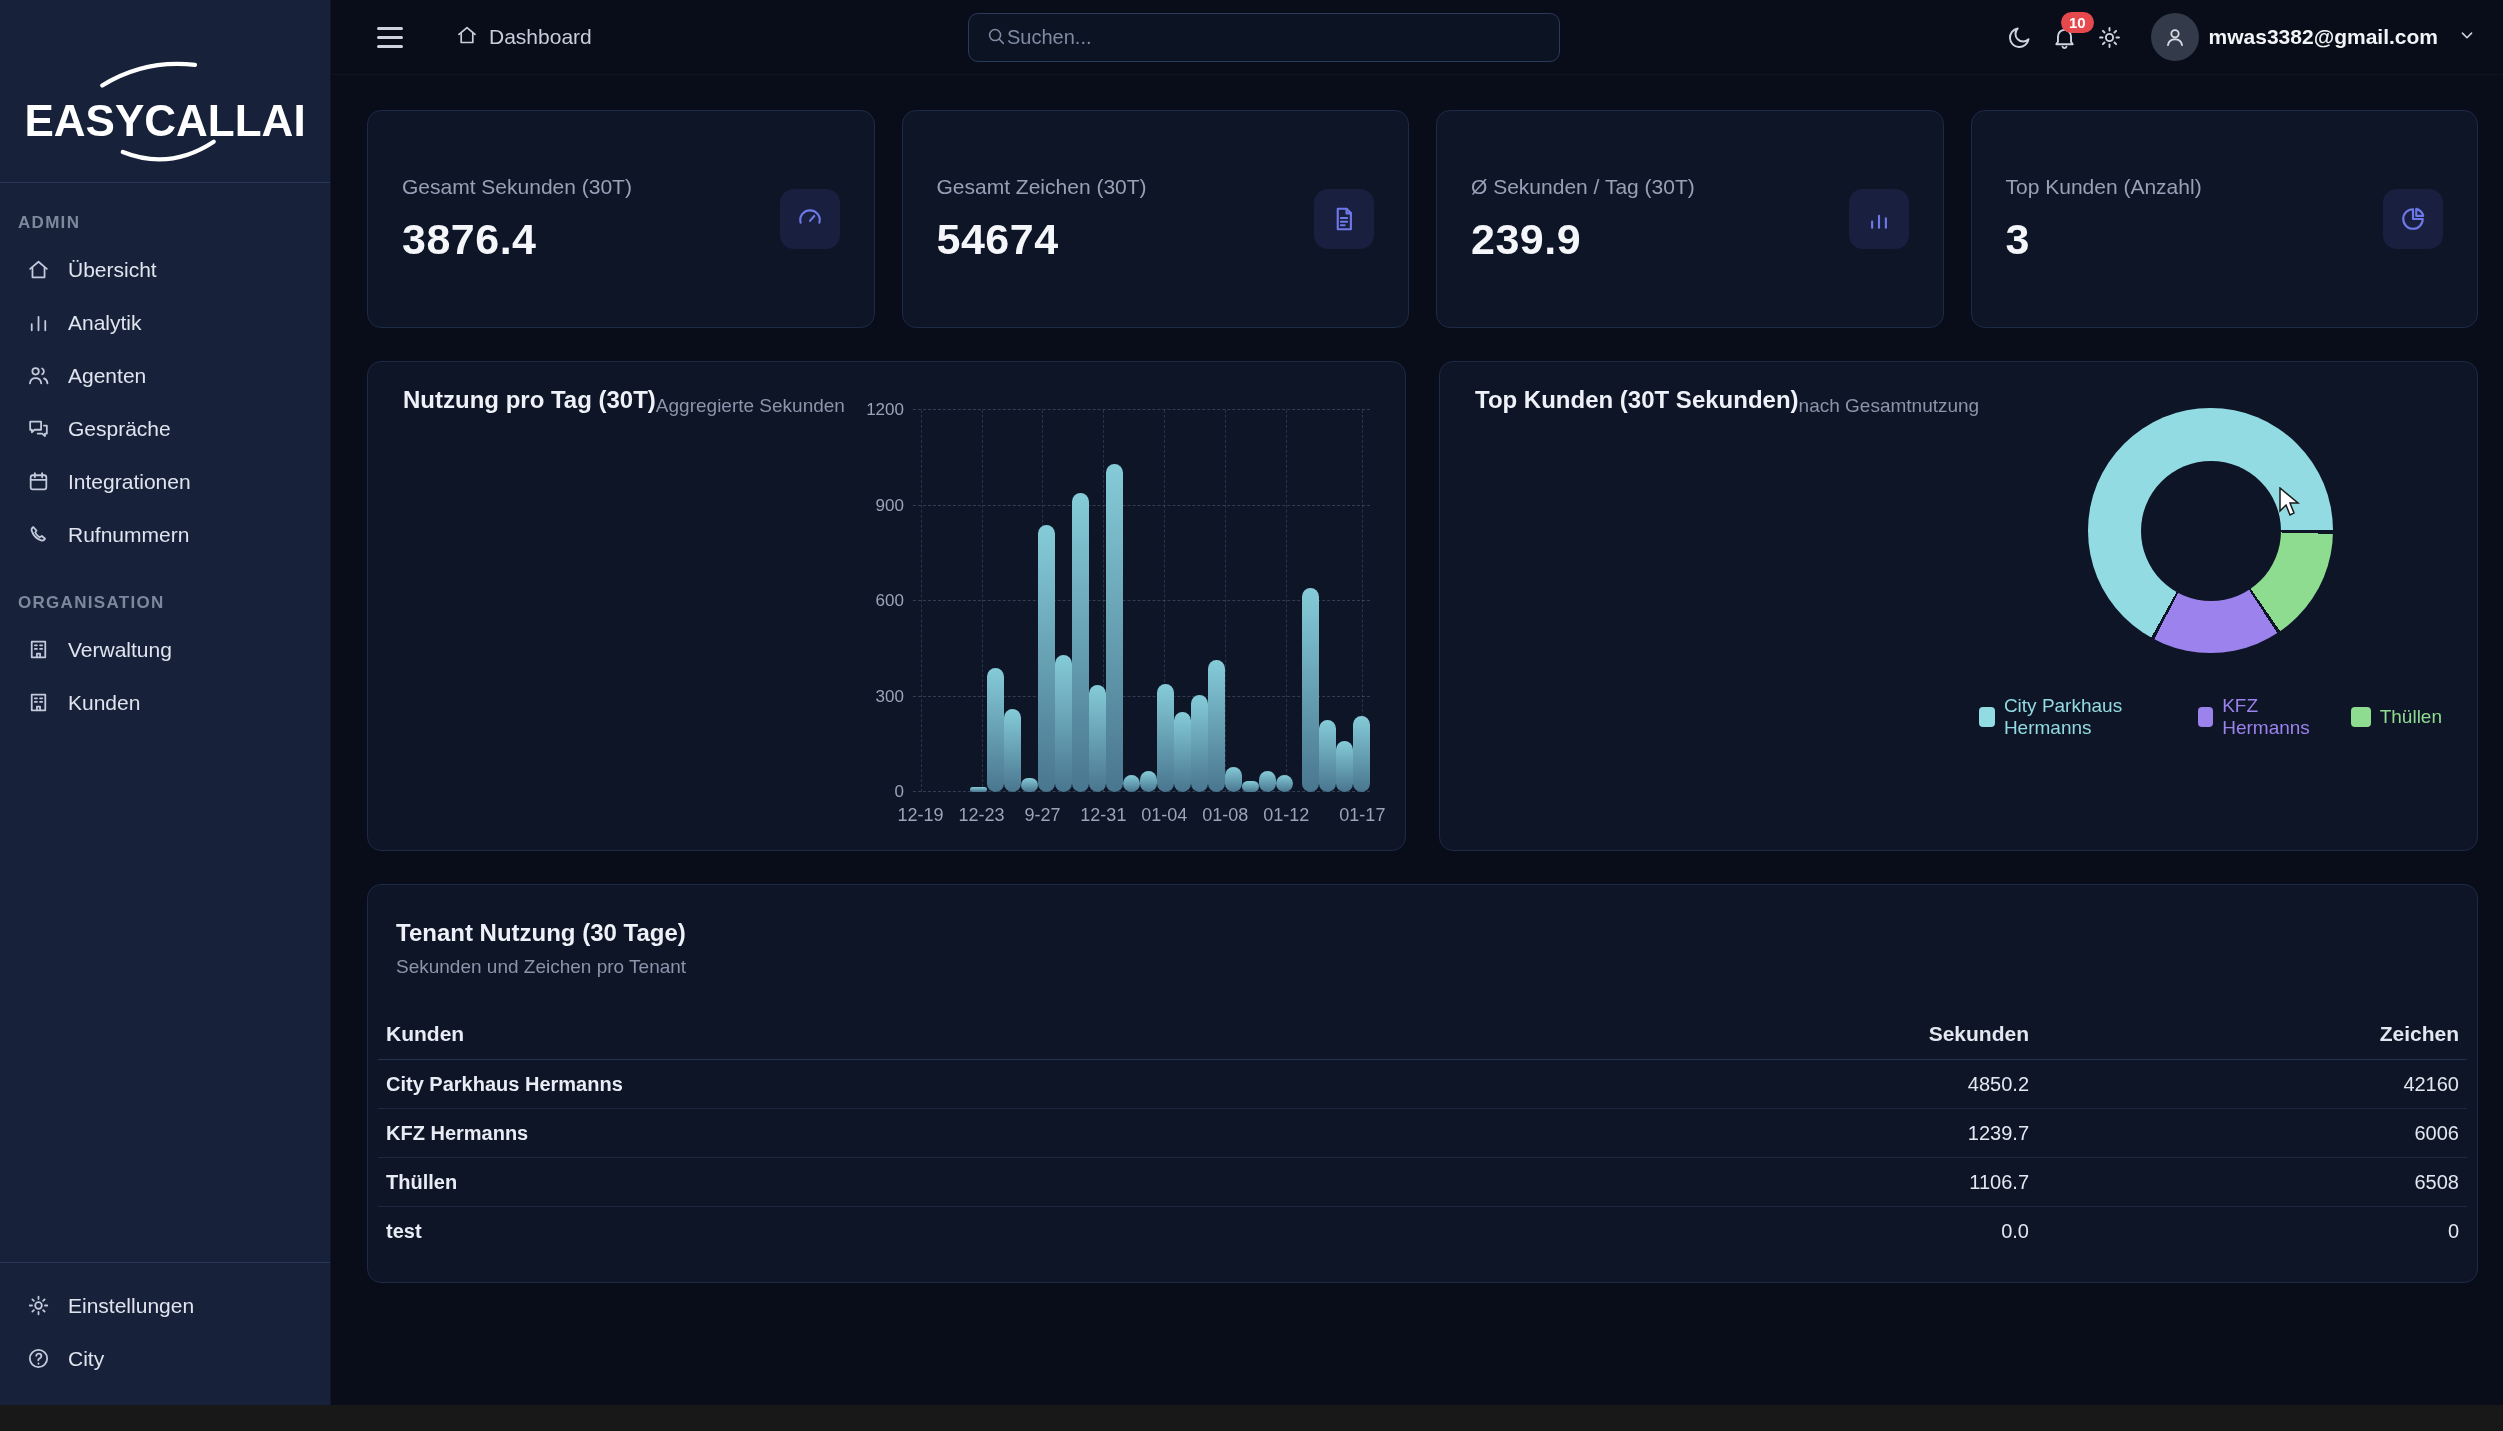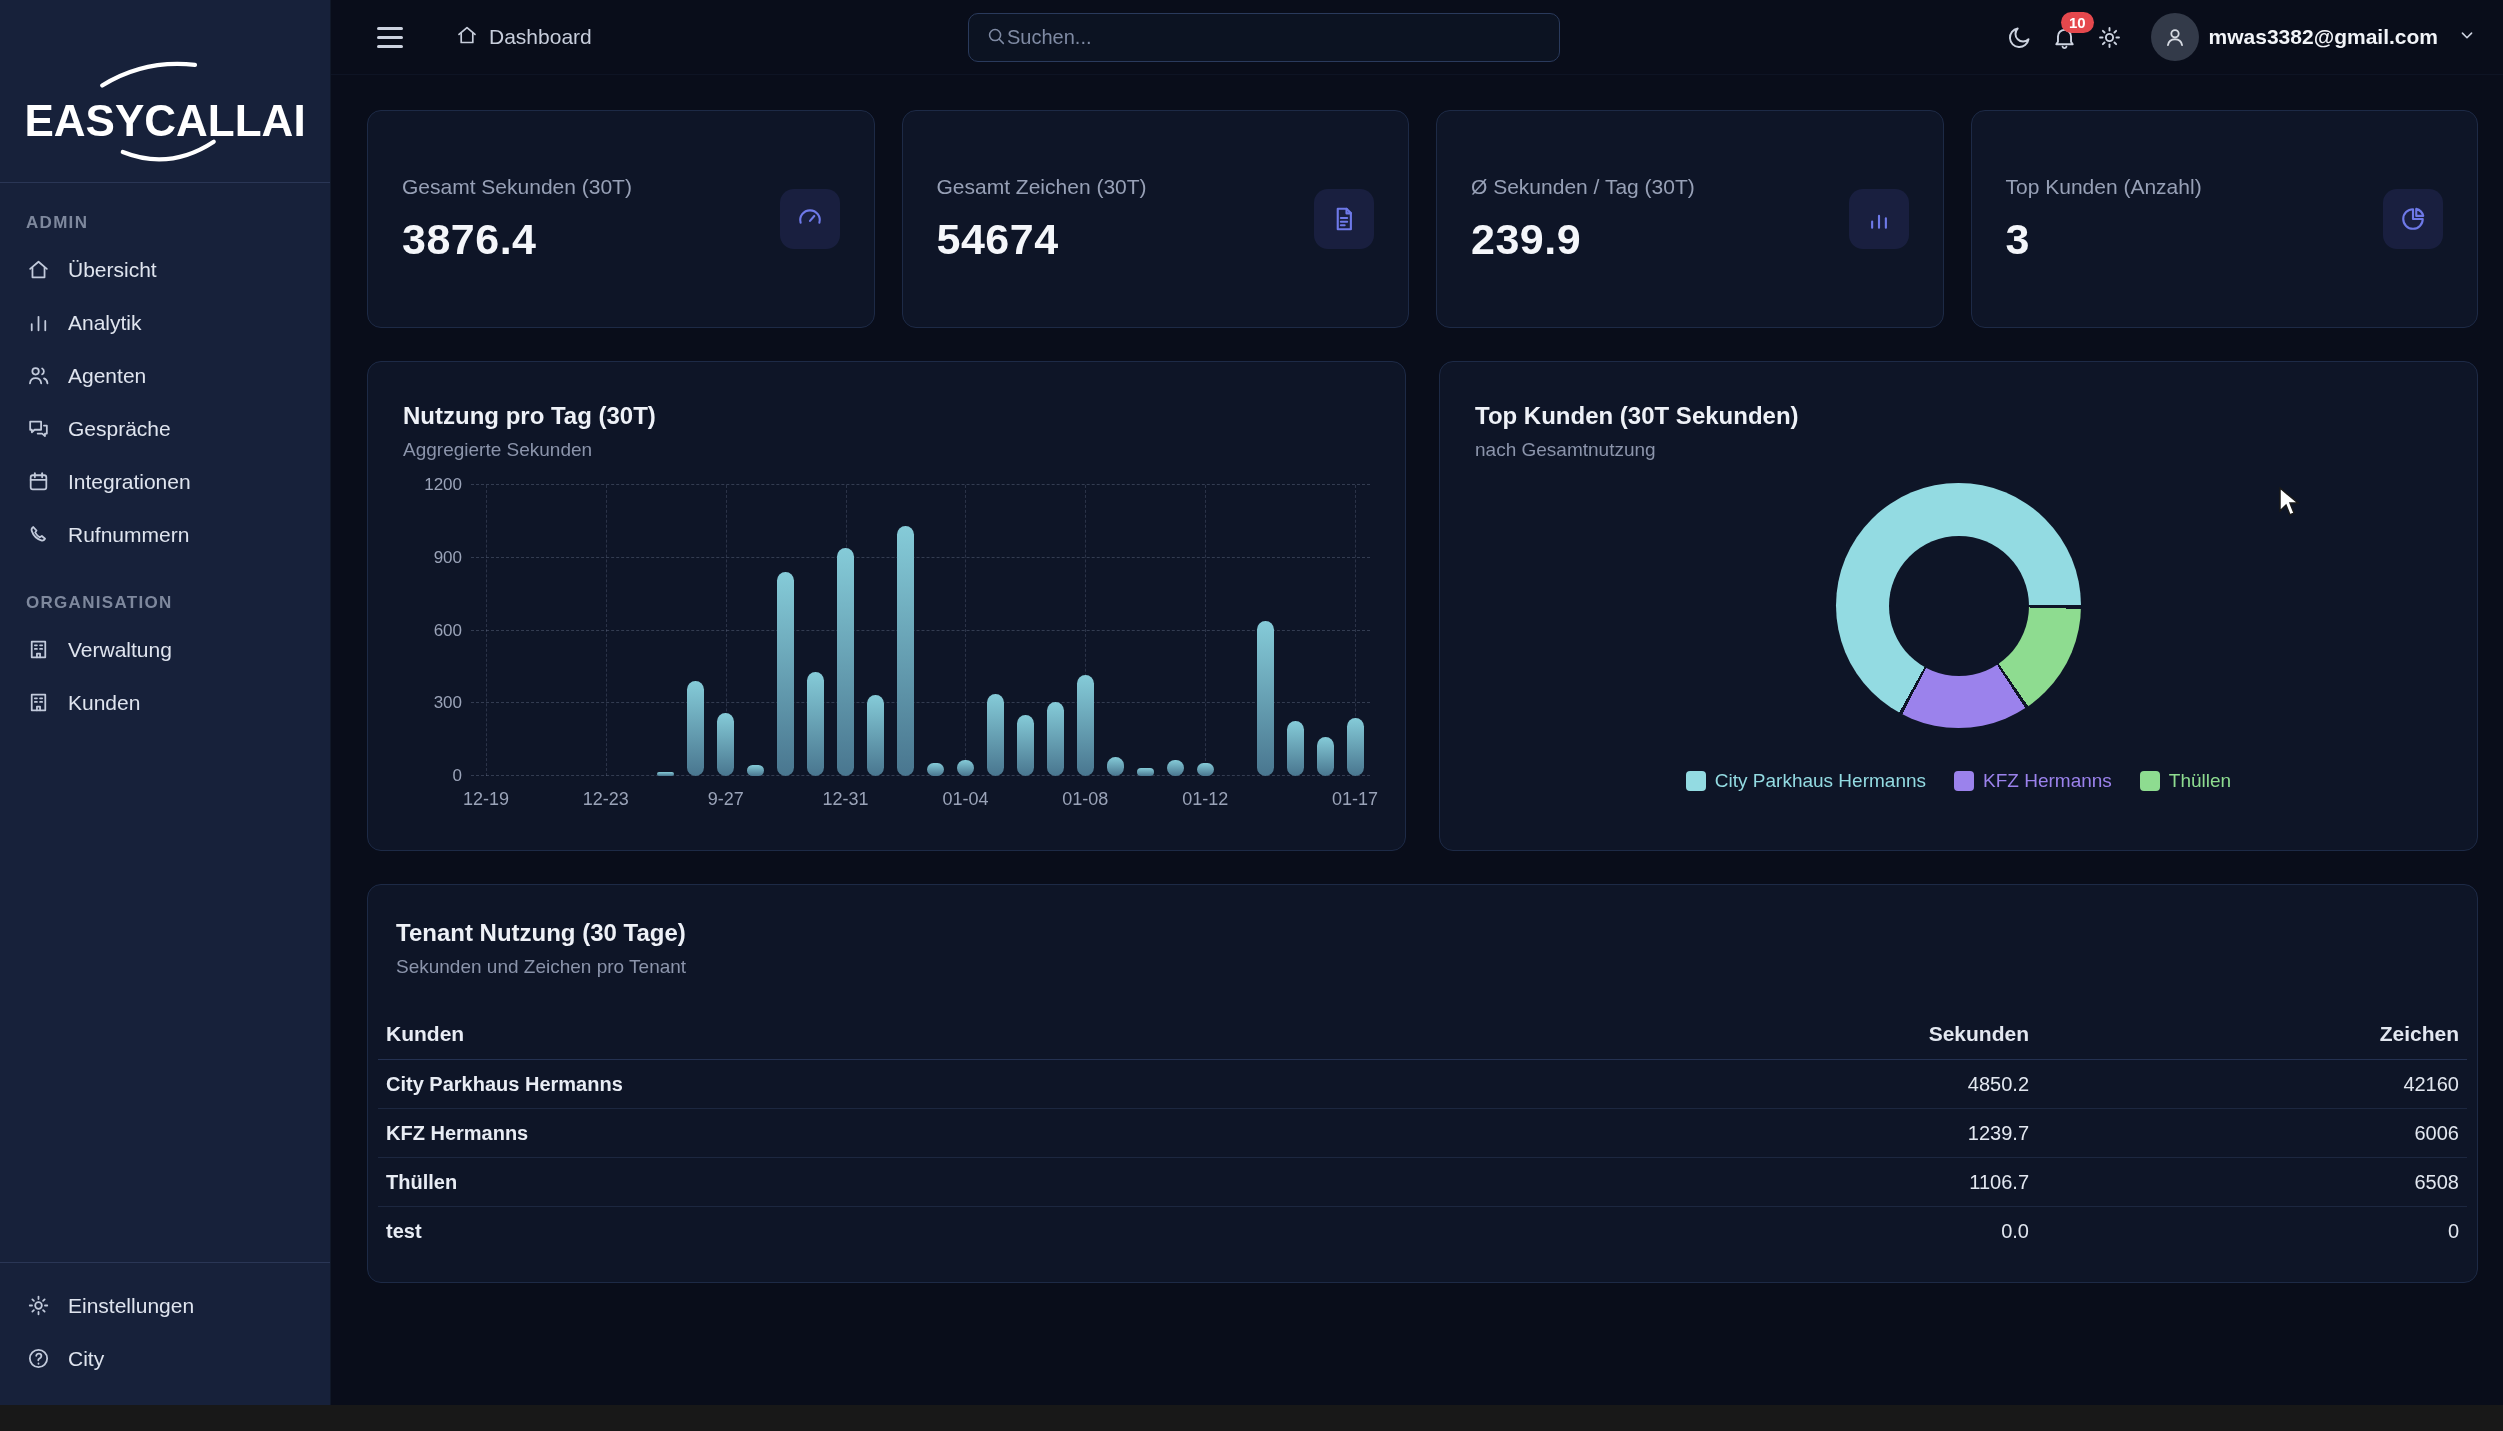--- a/index.html
+++ b/index.html
@@ -6,21 +6,21 @@
   html,body { width:2503px; height:1431px; overflow:hidden; background:#090d1a;
               font-family:"Liberation Sans", sans-serif; }
   .screen { position:relative; width:2503px; height:1431px; display:flex; background:#090d1a; }
 
   
   .sidebar { width:331px; min-width:331px; background:#17213a; display:flex; flex-direction:column;
              border-right:1px solid #101828; z-index:2; }
   .logo-area { height:183px; display:flex; align-items:flex-end; justify-content:center;
                border-bottom:1px solid #2a3655; }
   .nav { flex:1; padding:30px 0 0 0; }
-  .section-label { padding:0 26px; font-size:17px; font-weight:bold; letter-spacing:1.3px;
+  .section-label { padding:0 18px; font-size:17px; font-weight:bold; letter-spacing:1.3px;
                    color:#7e889d; margin-bottom:10px; }
   .section-label.second { margin-top:32px; }
   .nav-item { display:flex; align-items:center; gap:17px; height:53px; padding:0 26px;
               color:#dfe4ee; font-size:21px; cursor:pointer; }
   .nav-item .icn { color:#c2cadb; display:flex; }
   .sidebar-footer { border-top:1px solid #2a3655; padding:16px 0 46px 0; }
 
   svg.icn-svg { width:25px; height:25px; stroke:currentColor; fill:none;
                 stroke-width:1.7; stroke-linecap:round; stroke-linejoin:round; }
 
@@ -53,21 +53,21 @@
   .stats-row { display:flex; gap:27px; }
   .stat-card { flex:1; height:218px; display:flex; align-items:center; justify-content:space-between;
                padding:0 34px; }
   .stat-label { font-size:21px; color:#97a0b6; margin-bottom:16px; }
   .stat-value { font-size:43px; font-weight:bold; color:#f4f6fa; letter-spacing:0.5px; }
   .stat-tile { width:60px; height:60px; border-radius:14px; background:rgba(98,104,230,0.13);
                display:flex; align-items:center; justify-content:center; color:#6e79e8; }
   .stat-tile svg { width:30px; height:30px; }
 
   .charts-row { display:flex; gap:33px; }
-  .chart-card { flex:1; height:490px; padding:40px 35px; display:flex; flex-direction:column; }
+  .chart-card { flex:1; height:490px; padding:24px 35px; display:flex; flex-direction:row; }
   .chart-title { font-size:24px; font-weight:bold; color:#eef1f7; }
   .chart-sub { font-size:19px; color:#8b94ab; margin-top:9px; }
 
   
   .bar-chart { display:flex; margin-top:24px; flex:1; }
   .y-gutter { width:68px; position:relative; margin-bottom:34px; }
   .y-gutter span { position:absolute; right:9px; transform:translateY(50%);
                    font-size:17px; color:#9aa3b8; }
   .plot-col { flex:1; display:flex; flex-direction:column; }
   .plot { position:relative; flex:1; }

